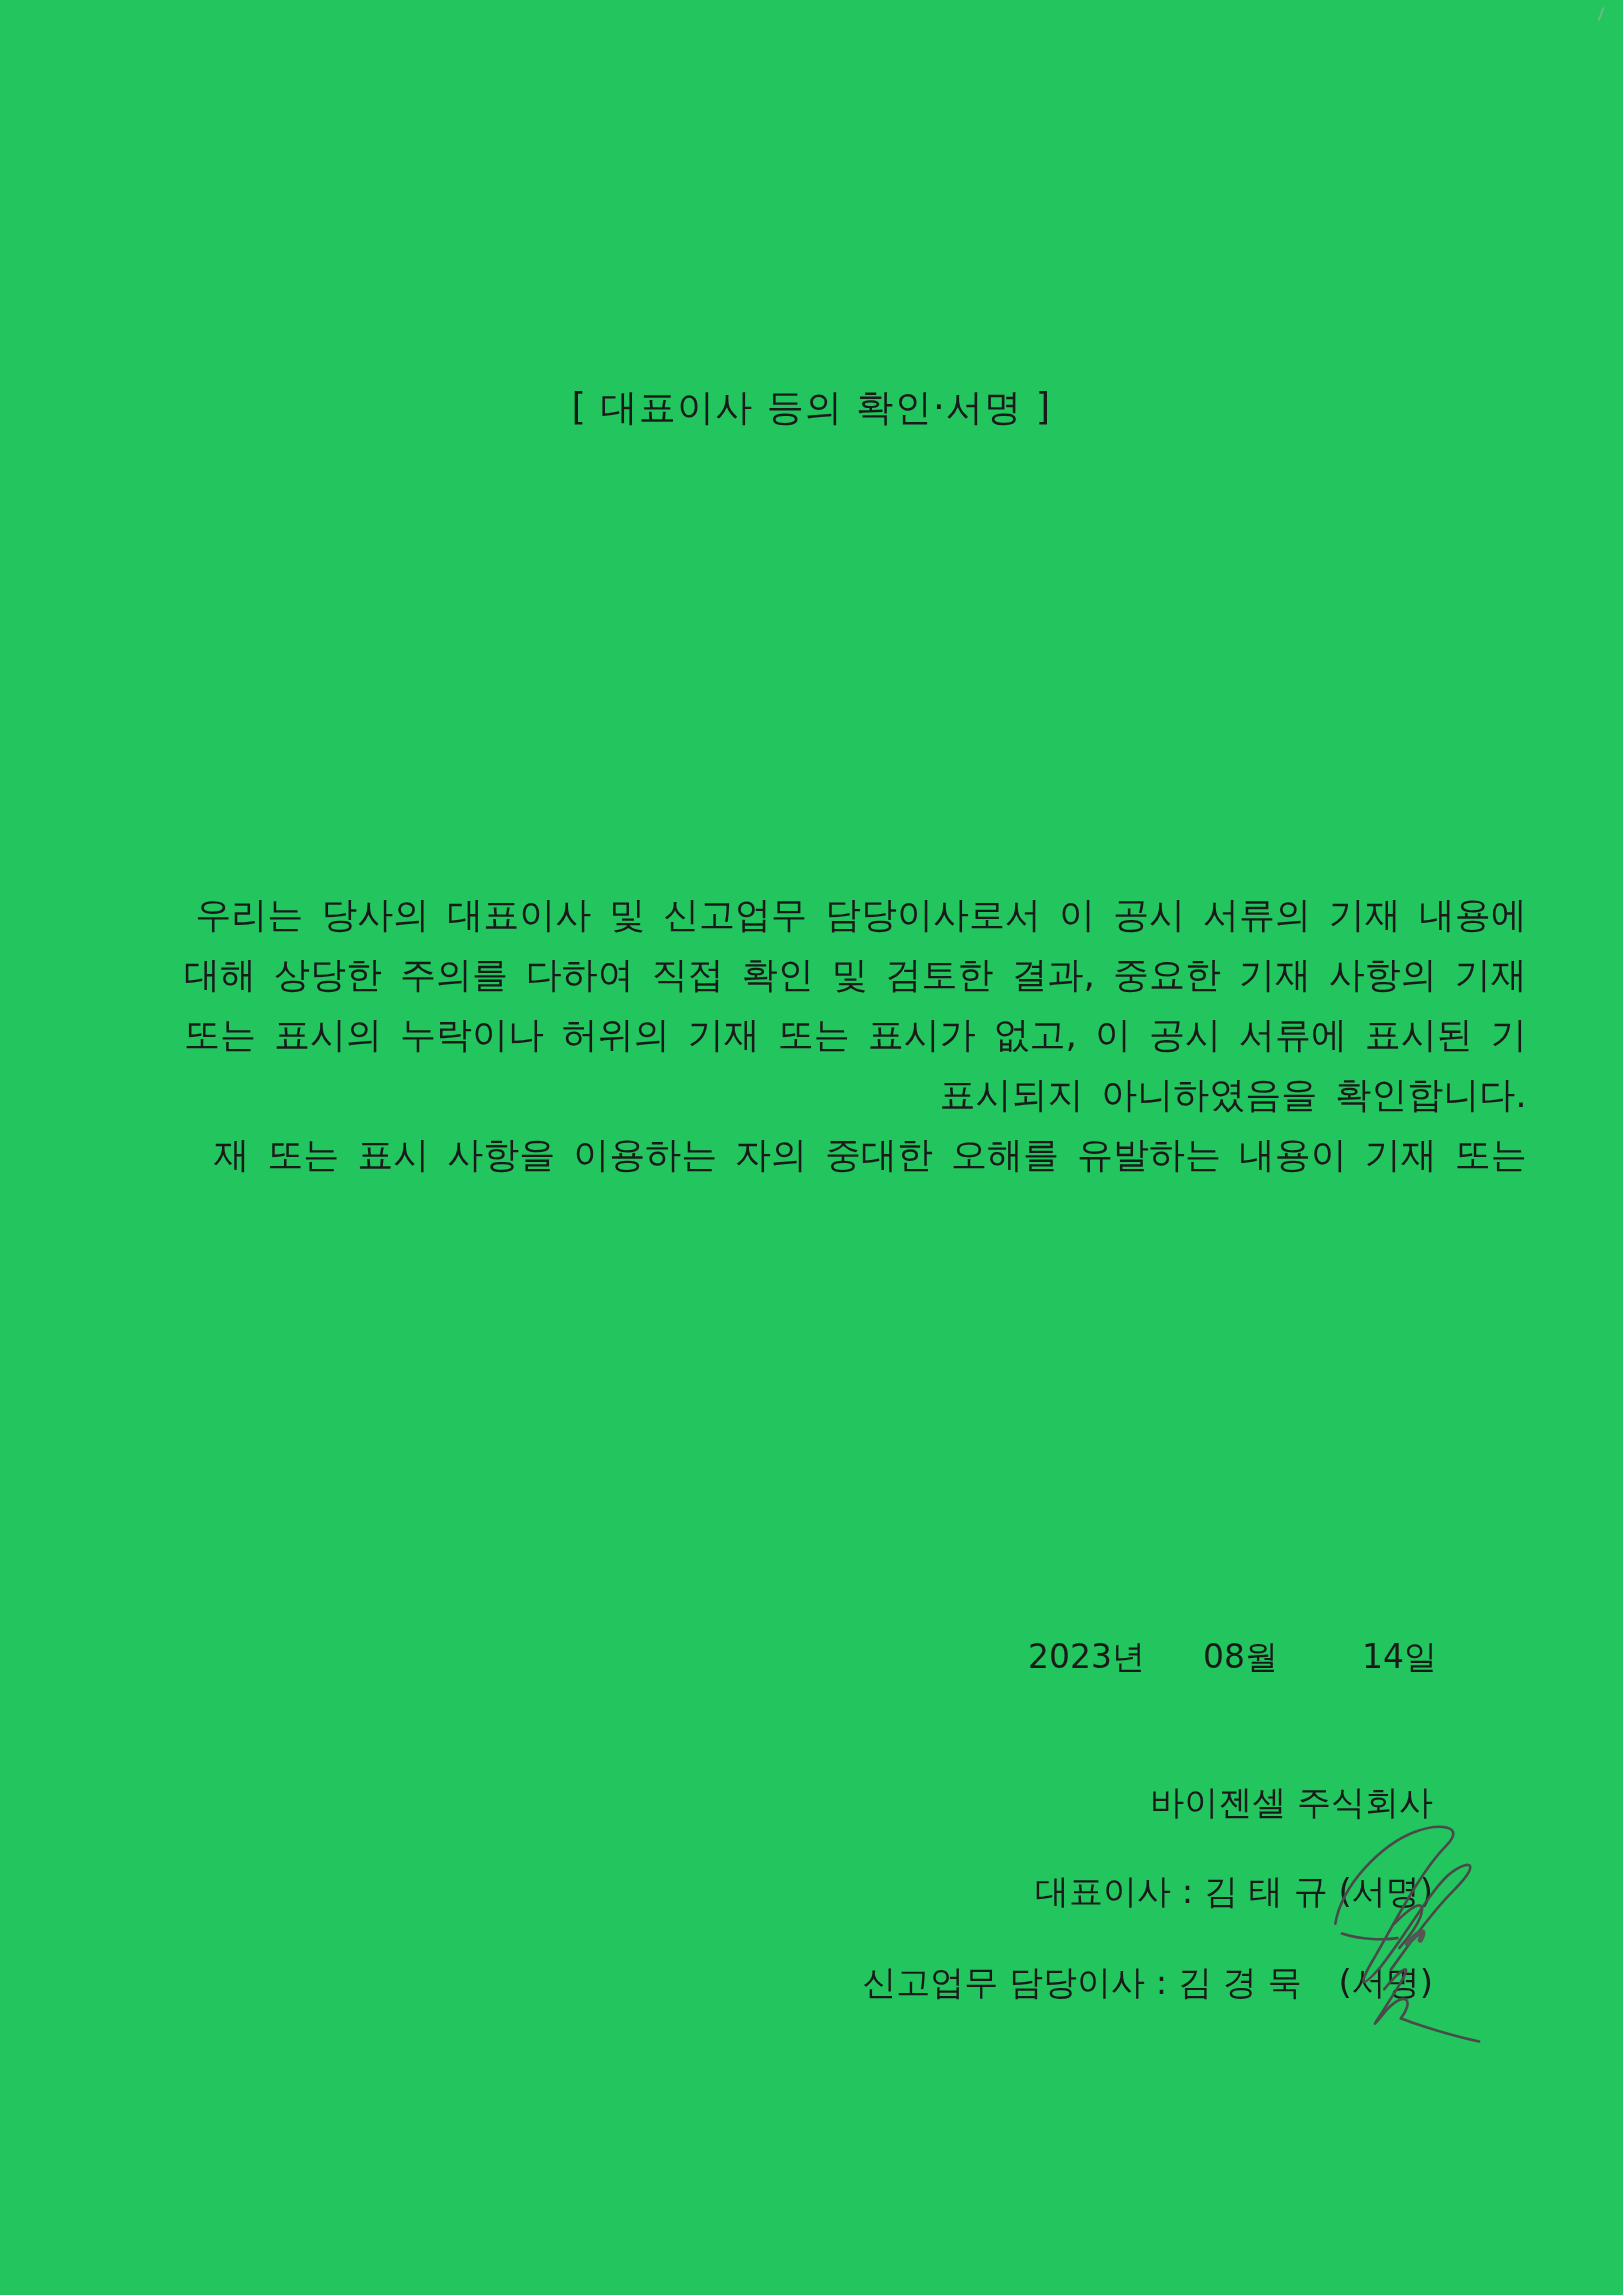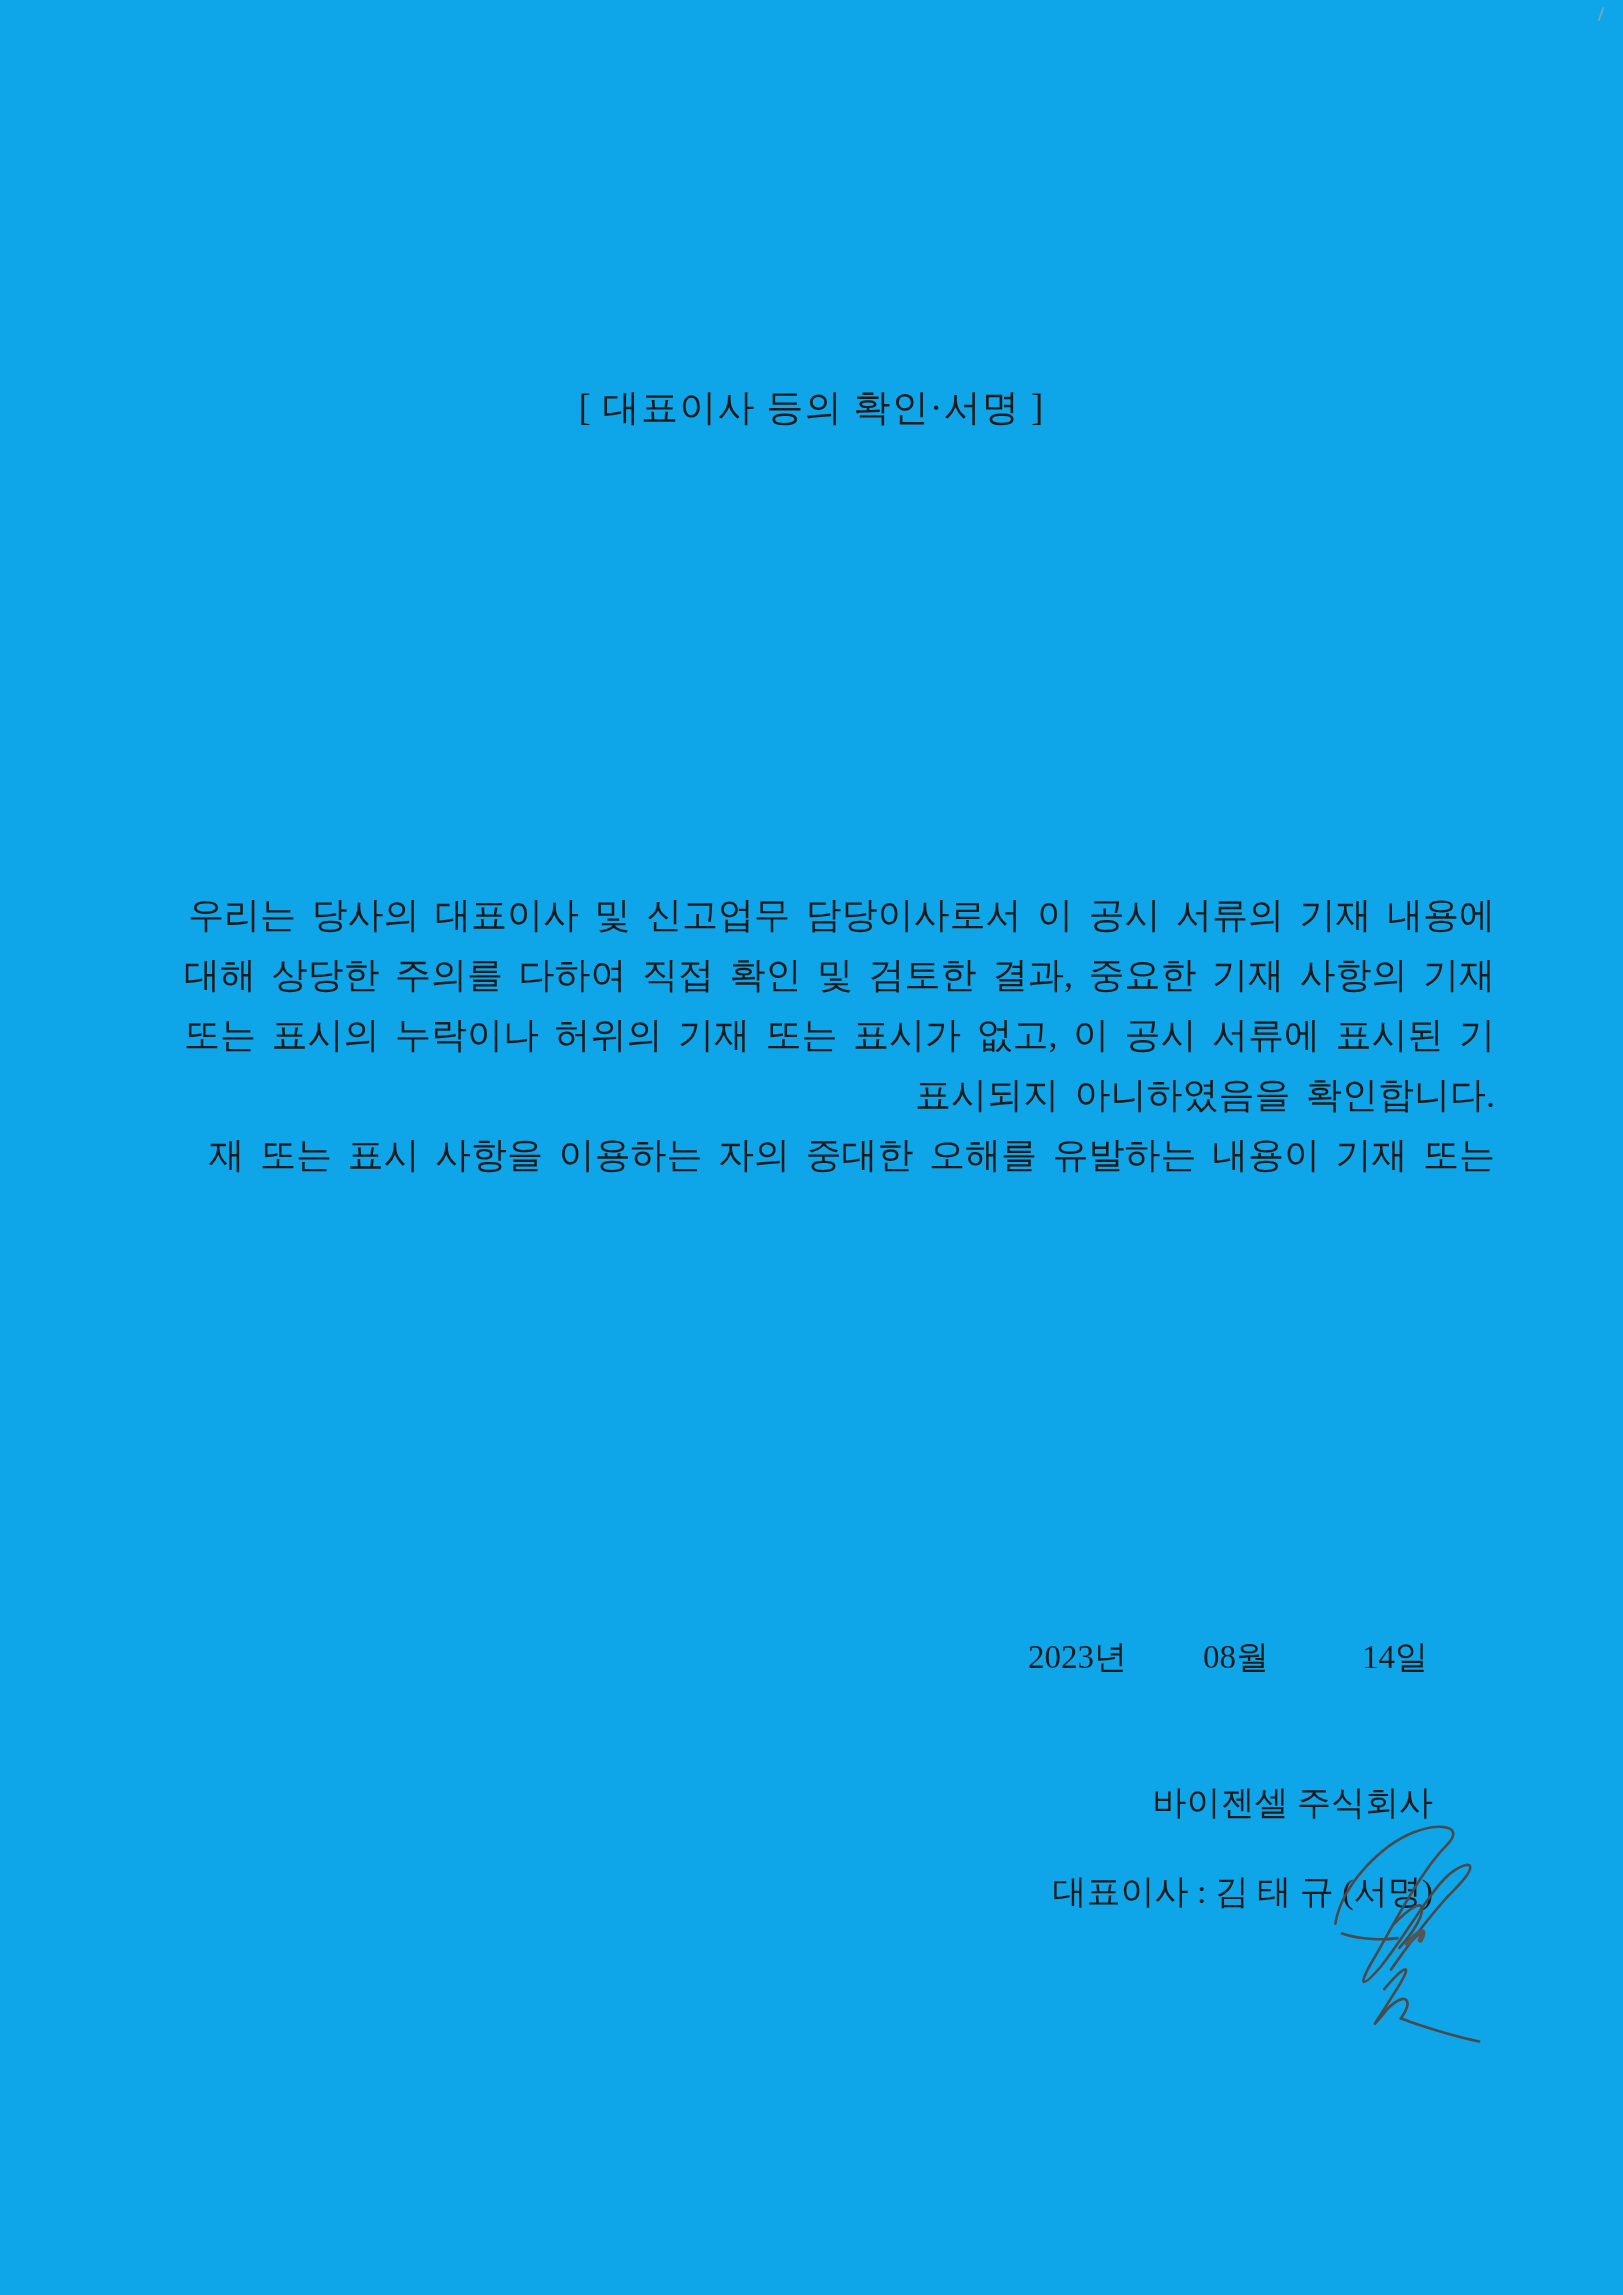--- a/index.html
+++ b/index.html
@@ -1,18 +1,18 @@
 <!DOCTYPE html>
 <html style="font-size:10.5px"><head>
   <meta charset="utf-8">
   <style>
     html, body { margin: 0; padding: 0; background: #ffffff; }
     body { width: 1623px; height: 2295px; position: relative; overflow: hidden;
       font-family: "DejaVu Sans", "Liberation Sans", sans-serif; color: #1a1a1a; }
-    .page { position: absolute; inset: 0; background: #0ea5e9; font-family: Liberation Serif, serif; }
+    .page { position: absolute; inset: 0; background: #22c55e; }
     .abs { position: absolute; white-space: nowrap; }
     .section-title { left: 0; right: 0; top: 383px; text-align: center; font-size: 37px; letter-spacing: 1.3px; }
     .doc-title { left: 0; right: 0; top: 641px; text-align: center; font-size: 38px; word-spacing: 19.6px; }
     .para { left: 184px; font-size: 36px; line-height: 60px; word-spacing: 6.5px; text-align: right; }
     .para .line { display: block; height: 60px; }
     .p1 { top: 885px; }
     .p2 { top: 1386px; }
     .date { top: 1619px; left: 1028px; font-size: 33px; }
     .date span { position: absolute; top: 16px; }
     .right { right: 190px; text-align: left; font-size: 34px; }
@@ -48,20 +48,26 @@
 
   <div class="abs right company">바이젠셀 주식회사</div>
 
   <div class="abs right sig1">
     <span>대표이사</span>
     <span>:</span>
     <span style="">김 태 규</span>
     <span>(서명)</span>
   </div>
 
+  <div class="abs right sig2">
+    <span>신고업무 담당이사</span>
+    <span>:</span>
+    <span style="margin-right:26px">김 경 묵</span>
+    <span>(서명)</span>
+  </div>
 
   <svg class="sig-svg" viewBox="0 0 270 390" fill="none" stroke="#4a4a4a" stroke-width="4" stroke-linecap="round" stroke-linejoin="round">
     <path d="M30 215 C 60 225, 95 225, 115 222 M20 200 C 30 140, 90 80, 140 60 C 180 45, 220 50, 190 80 C 150 120, 110 200, 75 260 C 55 295, 60 300, 90 265 C 130 215, 170 140, 200 120 C 230 100, 240 110, 200 150 C 160 190, 120 250, 105 270"></path>
     <path d="M110 200 C 140 170, 160 160, 150 190 C 140 215, 110 245, 120 235"></path>
     <path d="M95 300 C 120 270, 140 255, 120 290 C 90 340, 60 380, 100 330 C 130 300, 140 320, 120 345 C 150 355, 190 370, 240 380"></path>
     <path d="M130 230 C 150 210, 160 205, 150 225" stroke-width="8" stroke="#555"></path>
   </svg>
 </div>
 
 

